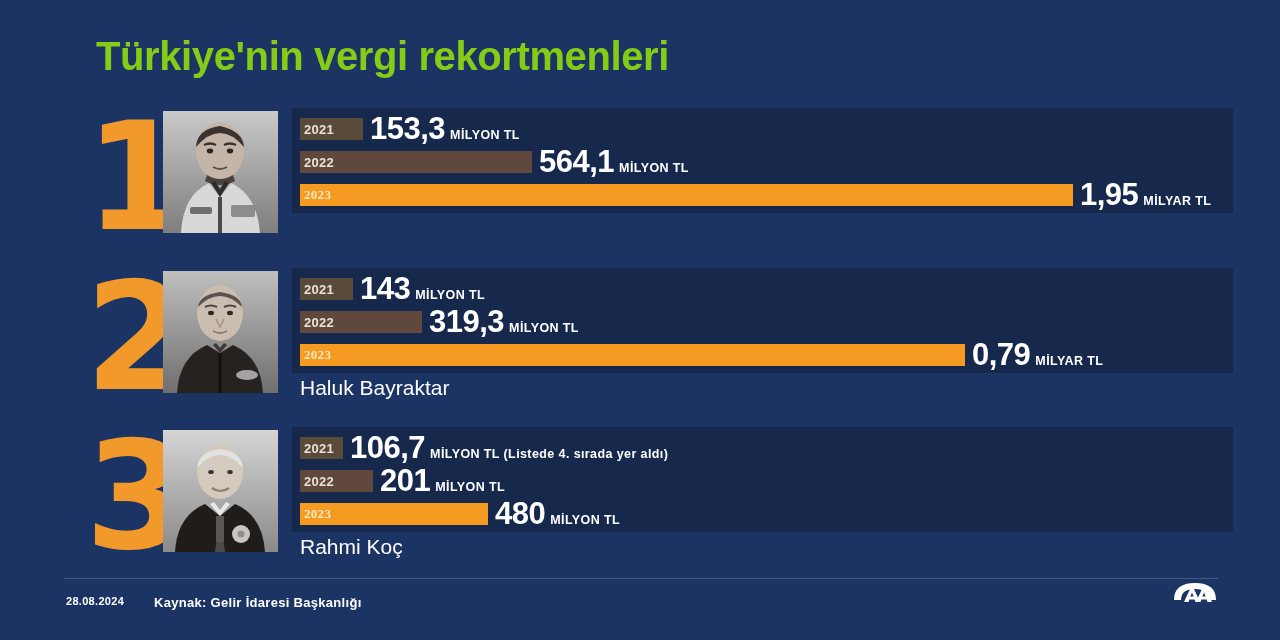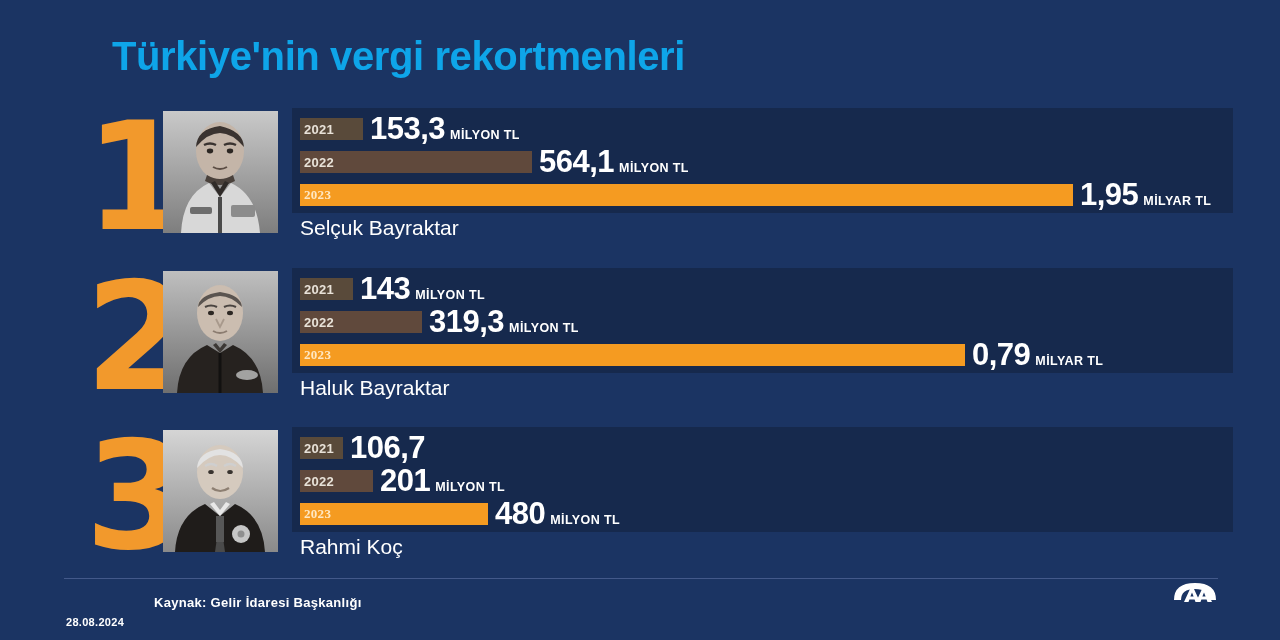--- a/index.html
+++ b/index.html
@@ -12,25 +12,25 @@
     width: 1280px;
     height: 640px;
     background: #1b3463;
     font-family: "Liberation Sans", sans-serif;
     overflow: hidden;
   }
 
   
   .title {
     position: absolute;
-    left: 112px;
+    left: 96px;
     top: 34px;
     font-size: 40px;
     font-weight: bold;
-    color: #0ea5e9;
+    color: #84cc16;
     letter-spacing: -0.4px;
     white-space: nowrap;
   }
 
   
   .entry {
     position: absolute;
     left: 0;
     width: 1280px;
   }
@@ -147,21 +147,20 @@
     background: #43598a;
   }
   .footer-date {
     position: absolute;
     left: 66px;
     top: 595px;
     font-size: 11px;
     font-weight: bold;
     color: #ffffff;
     letter-spacing: 0.3px;
-    margin-top: 21px;
   }
   .footer-source {
     position: absolute;
     left: 154px;
     top: 595px;
     font-size: 13px;
     font-weight: bold;
     color: #ffffff;
     letter-spacing: 0.3px;
   }
@@ -229,21 +228,20 @@
       <div class="bar-row bar-2023">
         <div class="bar" style="width:773px;background:#f59b21;">
           <span class="bar-year">2023</span>
         </div>
         <div class="bar-label">
           <span class="bar-value">1,95</span>
           <span class="bar-unit">MİLYAR TL</span>
         </div>
       </div>
     </div>
-    <div class="person-name">Selçuk Bayraktar</div>
   </div>
 
   <div class="entry entry-2">
     <div class="panel"></div>
     <div class="rank">2</div>
     <div class="portrait">
       <svg width="115" height="122" viewBox="0 0 115 122">
         <defs>
           <linearGradient id="bg2" x1="0" y1="0" x2="0" y2="1">
             <stop offset="0%" stop-color="#bfbfbf"></stop>
@@ -324,20 +322,21 @@
         <circle cx="78" cy="104" r="3.5" fill="#8f8f8f"></circle>
       </svg>
     </div>
     <div class="bars">
       <div class="bar-row bar-2021">
         <div class="bar" style="width:43px;background:#594a3a;">
           <span class="bar-year">2021</span>
         </div>
         <div class="bar-label">
           <span class="bar-value">106,7</span>
+          <span class="bar-unit">MİLYON TL (Listede 4. sırada yer aldı)</span>
         </div>
       </div>
       <div class="bar-row bar-2022">
         <div class="bar" style="width:73px;background:#60493c;">
           <span class="bar-year">2022</span>
         </div>
         <div class="bar-label">
           <span class="bar-value">201</span>
           <span class="bar-unit">MİLYON TL</span>
         </div>

